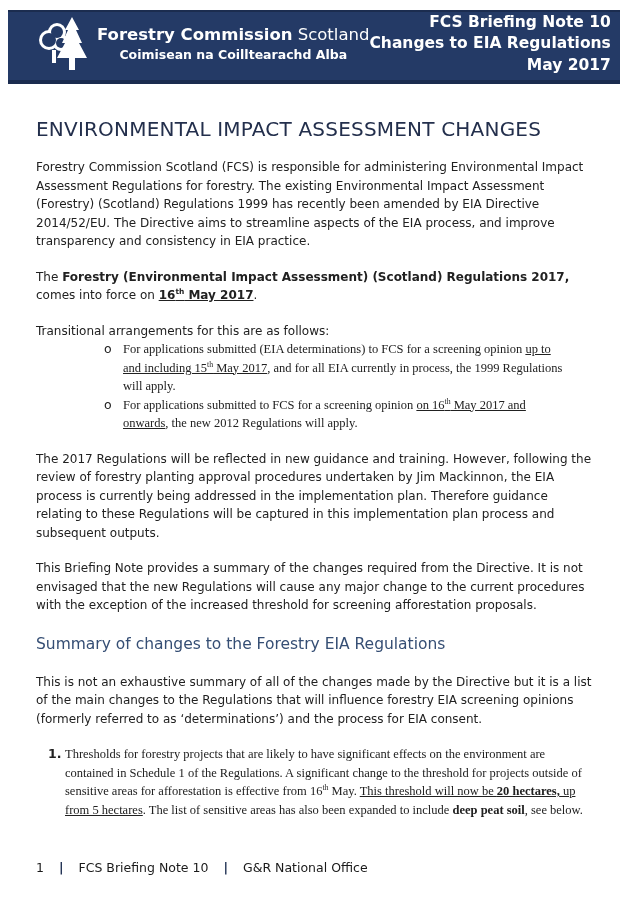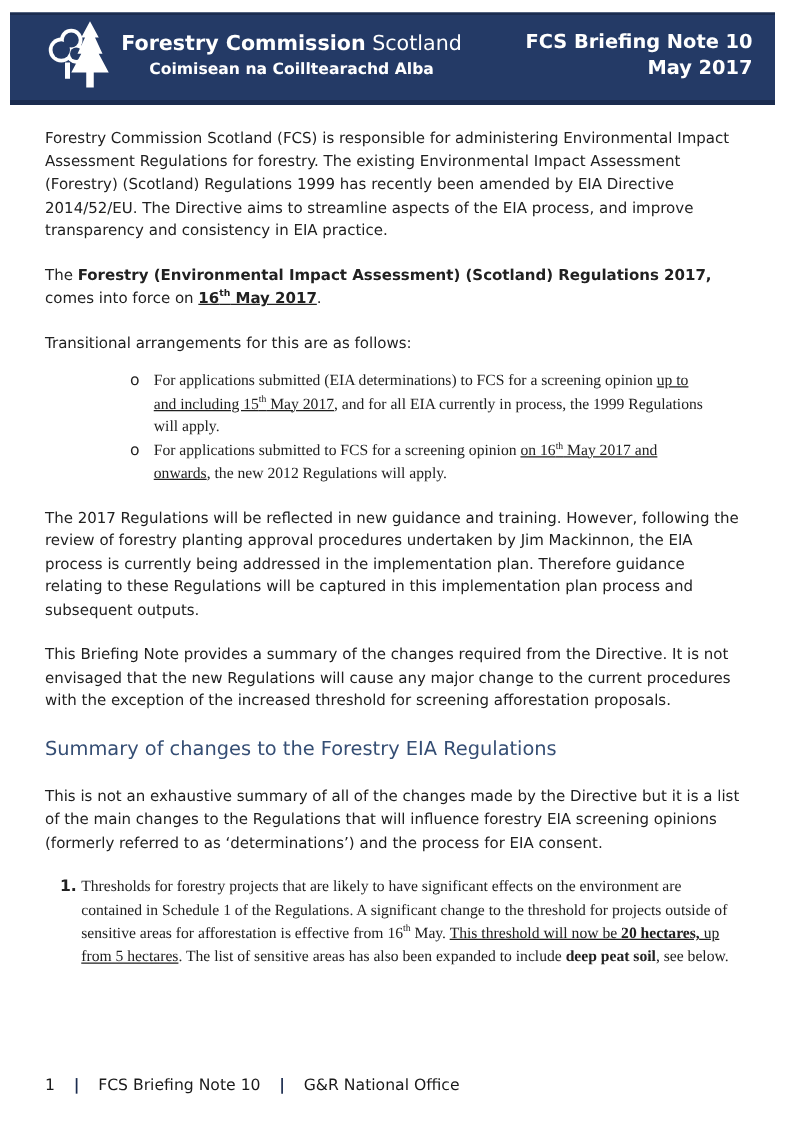--- a/index.html
+++ b/index.html
@@ -97,31 +97,33 @@
       <div class="brand-text">
         <div class="org-line">
           <span class="org-bold">Forestry Commission</span>
           <span class="org-light">Scotland</span>
         </div>
         <div class="org-gaelic">Coimisean na Coilltearachd Alba</div>
       </div>
     </div>
     <div class="doc-info">
       <div>FCS Briefing Note 10</div>
+      <div>Changes to EIA Regulations</div>
       <div>May 2017</div>
     </div>
   </header>
 
   <main>
+    <h1>ENVIRONMENTAL IMPACT ASSESSMENT CHANGES</h1>
 
     <p>Forestry Commission Scotland (FCS) is responsible for administering Environmental Impact Assessment Regulations for forestry. The existing Environmental Impact Assessment (Forestry) (Scotland) Regulations 1999 has recently been amended by EIA Directive 2014/52/EU. The Directive aims to streamline aspects of the EIA process, and improve transparency and consistency in EIA practice.</p>
 
     <p><span>The </span><span class="b">Forestry (Environmental Impact Assessment) (Scotland) Regulations 2017,</span><span> comes into force on </span><span class="b u">16</span><span class="b u"><sup>th</sup></span><span class="b u"> May 2017</span><span>.</span></p>
 
-    <p style="margin-bottom:12px;">Transitional arrangements for this are as follows:</p>
+    <p style="margin-bottom:0;">Transitional arrangements for this are as follows:</p>
     <ul class="bullets">
       <li>
         <span class="marker">o</span>
         <span class="li-text"><span>For applications submitted (EIA determinations) to FCS for a screening opinion </span><span class="u">up to and including 15</span><span class="u"><sup>th</sup></span><span class="u"> May 2017</span><span>, and for all EIA currently in process, the 1999 Regulations will apply.</span></span>
       </li>
       <li>
         <span class="marker">o</span>
         <span class="li-text"><span>For applications submitted to FCS for a screening opinion </span><span class="u">on 16</span><span class="u"><sup>th</sup></span><span class="u"> May 2017 and onwards</span><span>, the new 2012 Regulations will apply.</span></span>
       </li>
     </ul>

